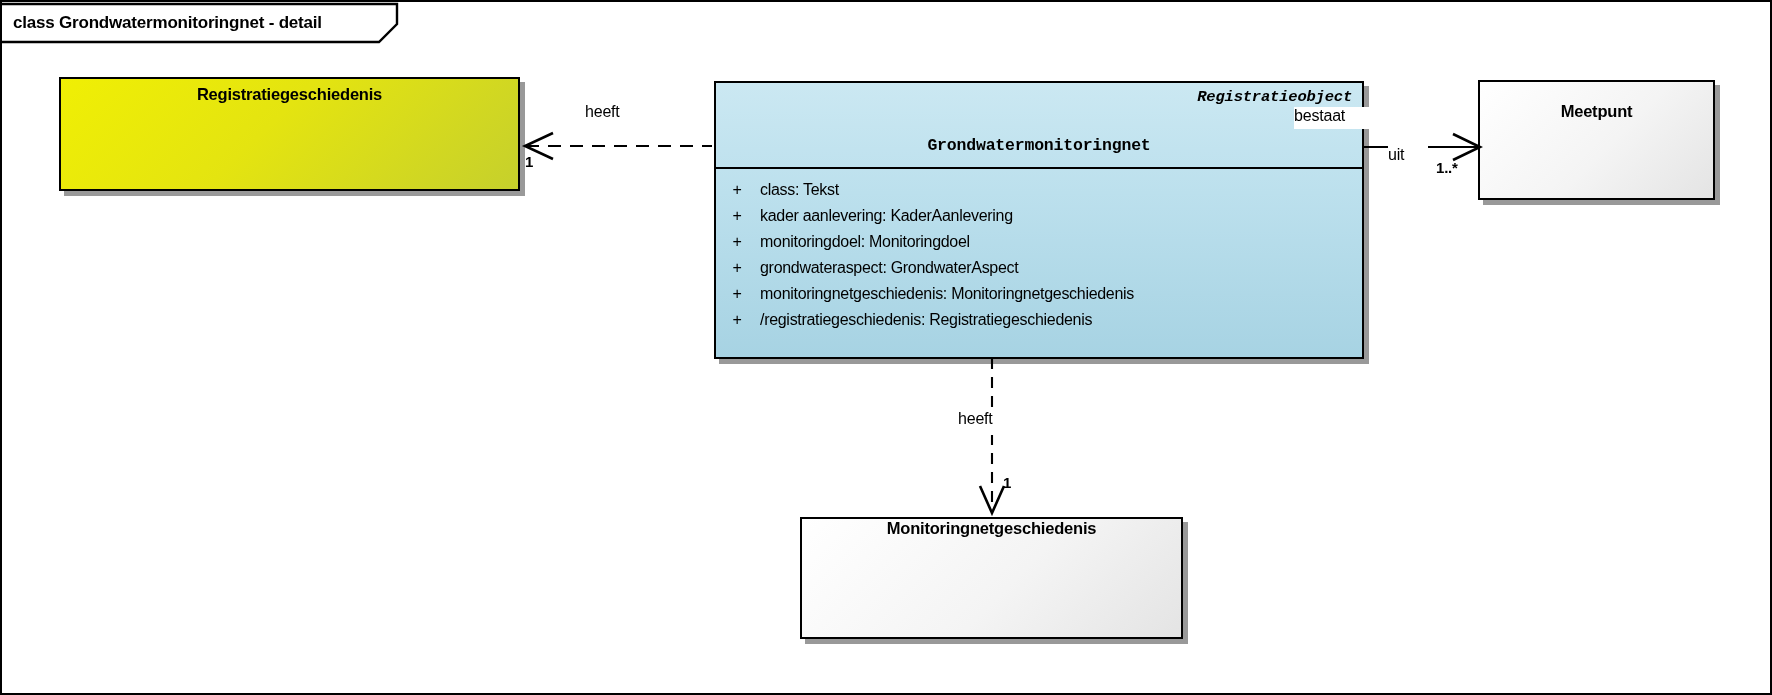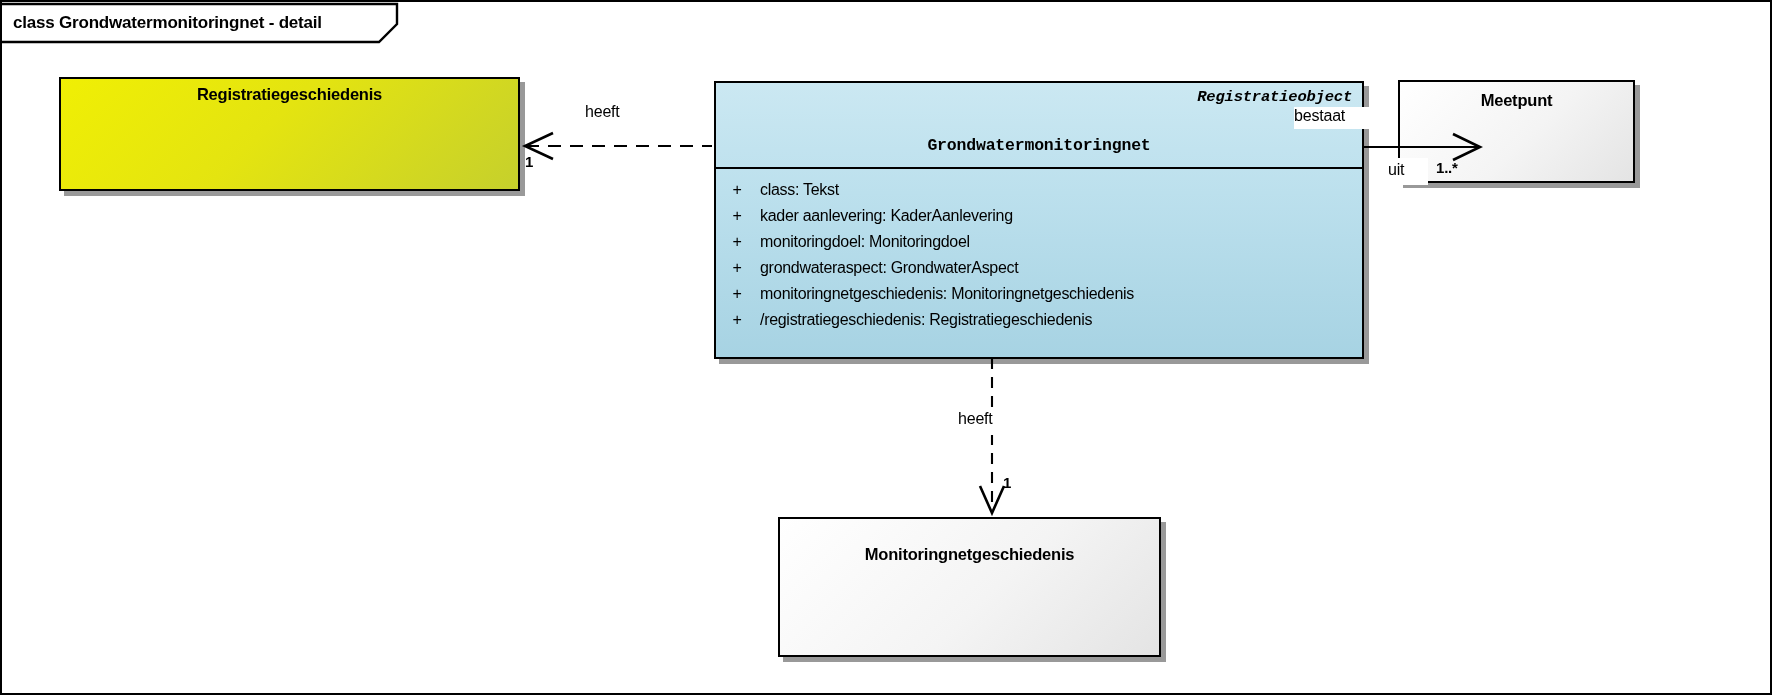--- a/index.html
+++ b/index.html
@@ -53,49 +53,48 @@
   .attr-row {
     display: flex; align-items: center;
     height: 26px;
     font-size: 16px;
     letter-spacing: -0.3px;
     white-space: nowrap;
   }
   .attr-vis { width: 16px; margin-left: 13px; text-align: center; flex: 0 0 auto; }
   .attr-text { margin-left: 15px; }
   #box-meetpunt {
-    left: 1396px; top: 78px; width: 237px; height: 103px;
+    left: 1476px; top: 78px; width: 237px; height: 120px;
     background: linear-gradient(135deg, #ffffff 0%, #f4f4f4 55%, #e4e4e4 100%);
-    padding-top: 9px;
+    padding-top: 20px;
   }
   #box-monitoringnetgeschiedenis {
-    left: 776px; top: 515px; width: 383px; height: 140px;
+    left: 798px; top: 515px; width: 383px; height: 122px;
     background: linear-gradient(135deg, #ffffff 0%, #f4f4f4 55%, #e4e4e4 100%);
-    padding-top: 26px;
   }
   .conn-label {
     position: absolute;
     z-index: 3;
     background: #ffffff;
     font-weight: normal;
     font-size: 16px;
     text-align: left;
     letter-spacing: -0.2px;
   }
   .mult {
     position: absolute;
     z-index: 3;
     font-weight: bold;
     font-size: 15px;
     letter-spacing: -0.2px;
   }
   #lbl-heeft-left  { left: 583px; top: 101px; width: 70px; height: 22px; }
   #mult-heeft-left { left: 523px; top: 151px; width: 22px; }
   #lbl-bestaat     { left: 1292px; top: 105px; width: 84px; height: 22px; }
-  #lbl-uit         { left: 1386px; top: 156px; width: 40px; height: 27px; padding-top: 3px; box-sizing: border-box; }
+  #lbl-uit         { left: 1386px; top: 141px; width: 40px; height: 27px; padding-top: 3px; box-sizing: border-box; }
   #mult-bestaat    { left: 1434px; top: 157px; width: 52px; }
   #lbl-heeft-down  { left: 956px; top: 405px; width: 68px; height: 28px; padding-top: 3px; box-sizing: border-box; }
   #mult-heeft-down { left: 1001px; top: 472px; width: 22px; }
   #frame-title {
     position: absolute;
     left: 11px; top: 11px;
     z-index: 4;
     font-weight: bold;
     font-size: 17px;
     letter-spacing: -0.2px;

